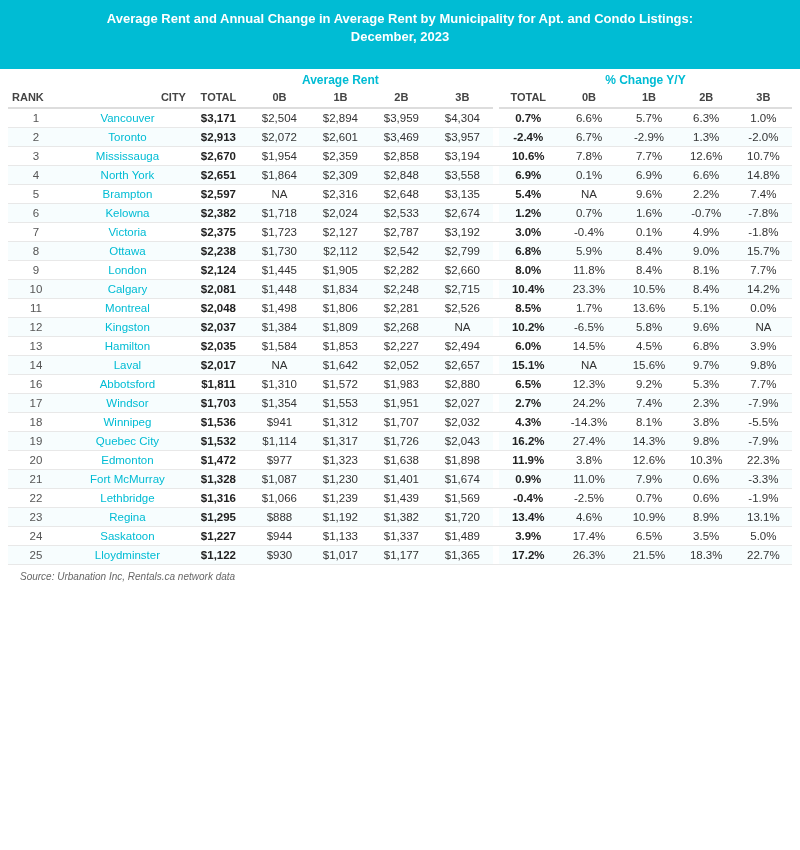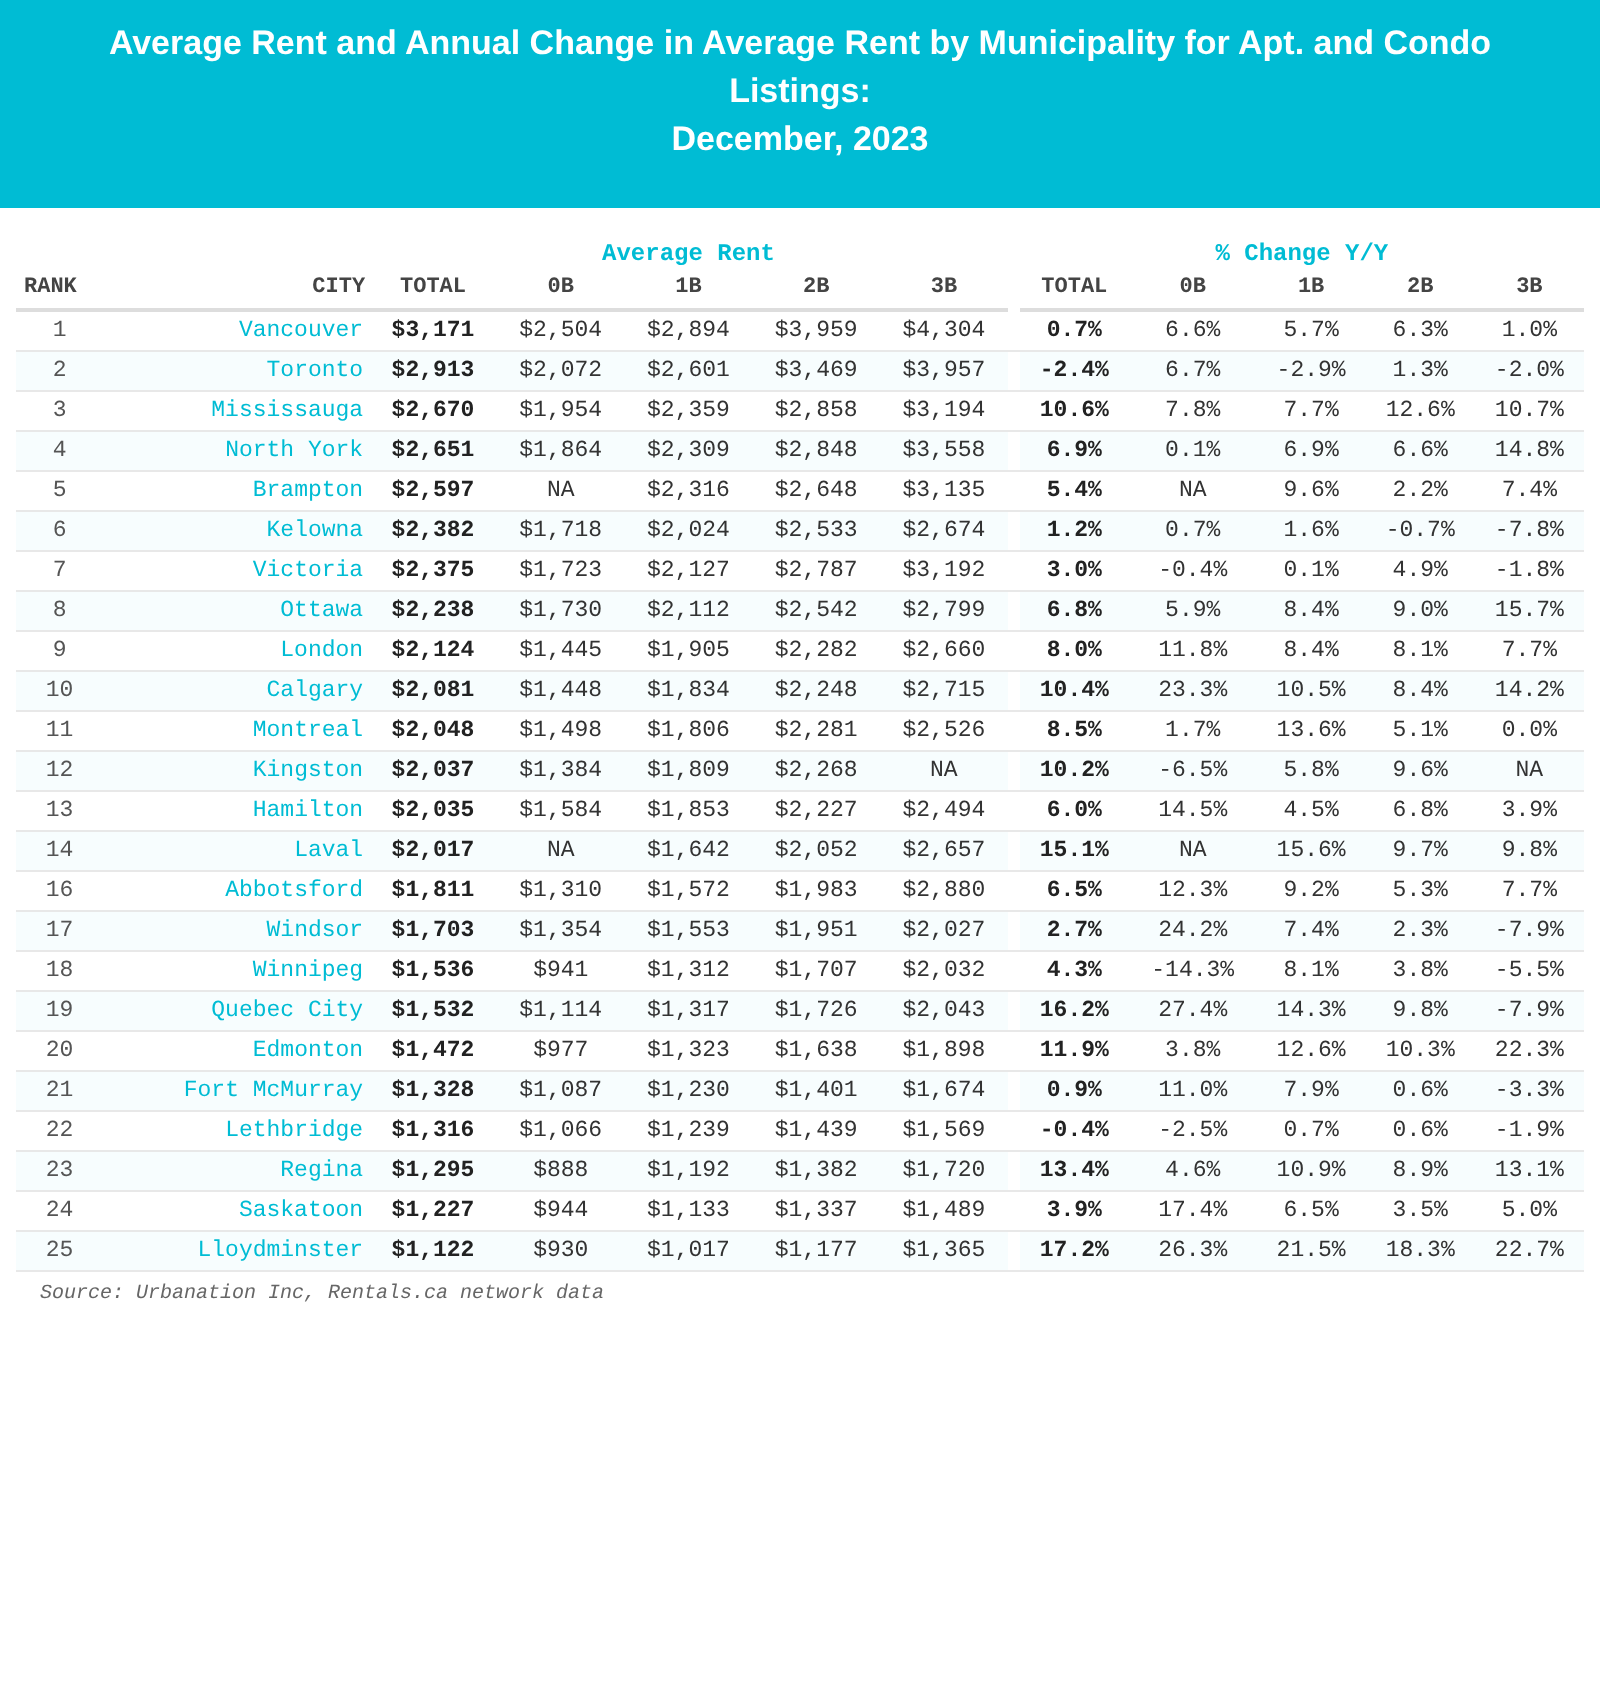--- a/index.html
+++ b/index.html
@@ -11,28 +11,27 @@
     }
     .page-wrapper {
       width: 800px;
       padding: 0;
     }
     .header {
       background: #00bcd4;
       color: #fff;
       text-align: center;
       padding: 10px 20px 23px;
-      font-size: 17px;
+      font-size: 13px;
       font-weight: bold;
       line-height: 1.4;
     }
     .table-container {
-      padding: 12px 8px 8px;
+      padding: 0 8px 8px;
       background: #fff;
-      font-family: Liberation Mono, monospace;
     }
     table {
       width: 100%;
       border-collapse: collapse;
       font-size: 11.5px;
     }
     .section-header-row td {
       background: #fff;
       text-align: center;
       font-weight: bold;
@@ -73,21 +72,21 @@
     }
     tr.data-row:nth-child(odd) td {
       background: #fff;
     }
     tr.data-row td.rank-td {
       text-align: center;
       font-weight: normal;
       color: #555;
     }
     tr.data-row td.city-td {
-      text-align: right;
+      text-align: center;
       padding-left: 6px;
       color: #00bcd4;
       font-weight: normal;
       margin-left: 35px;
     }
     tr.data-row td.total-td {
       font-weight: bold;
       color: #222;
       margin-top: 26px;
     }

